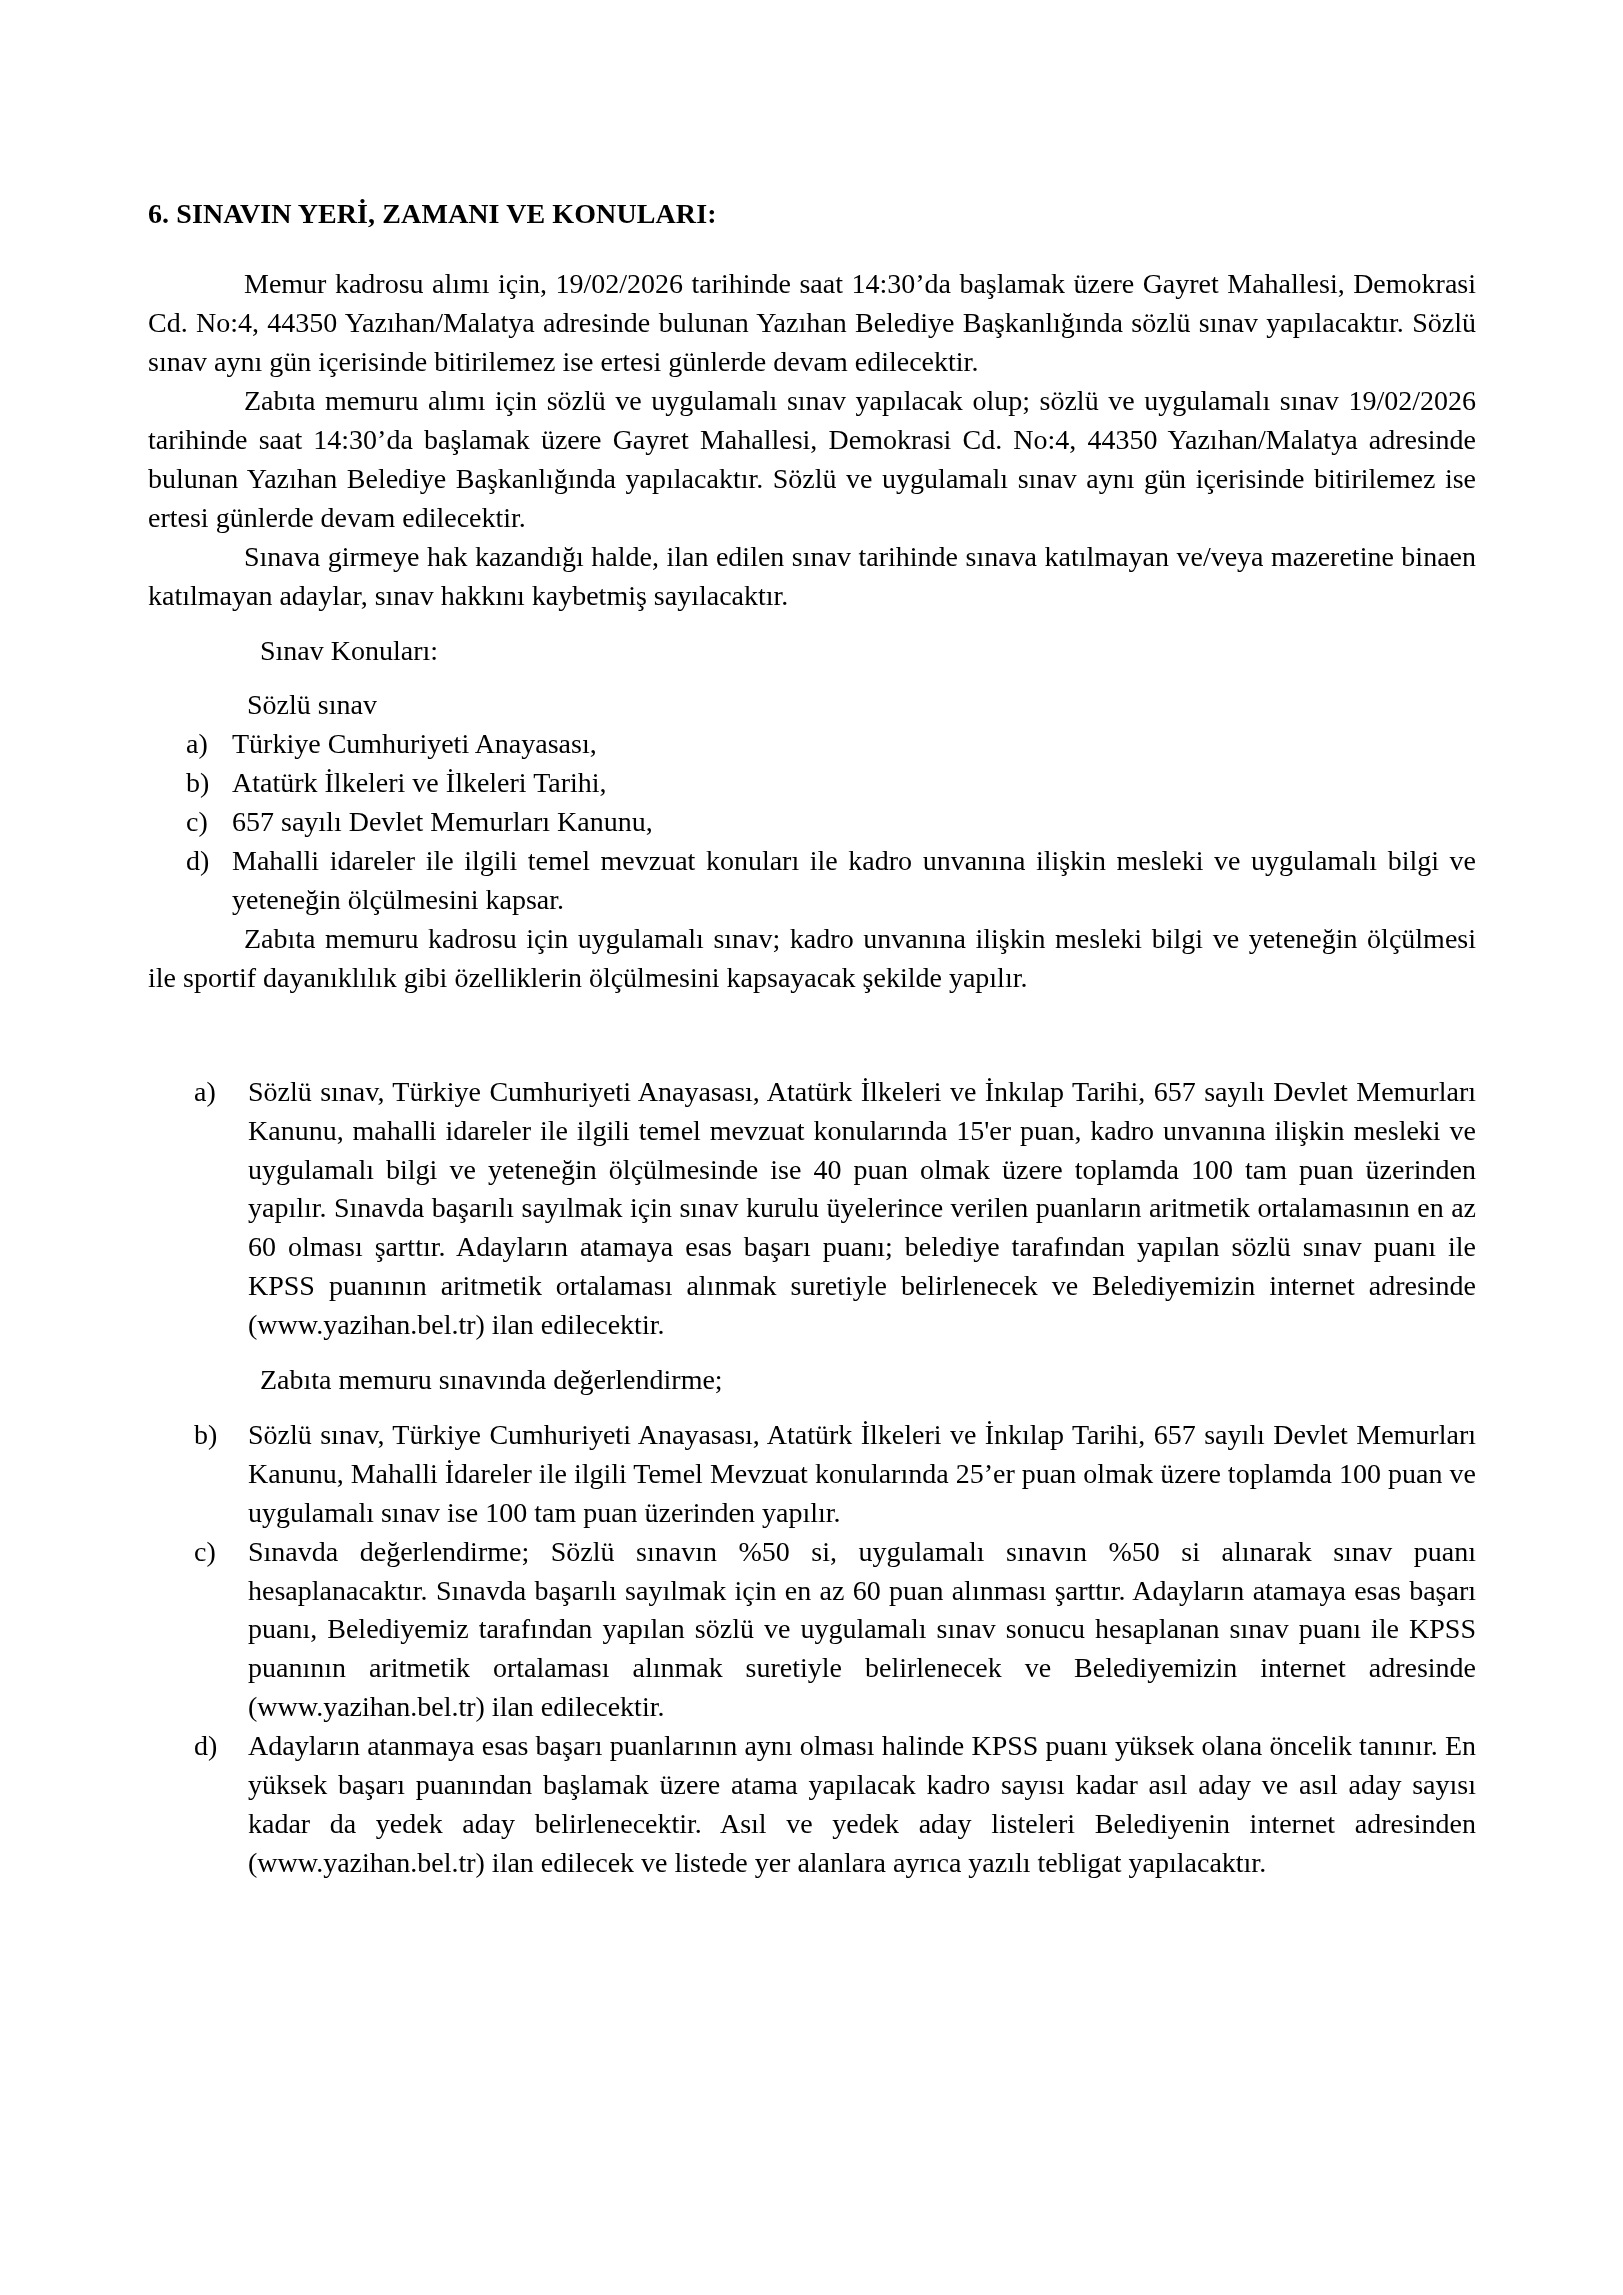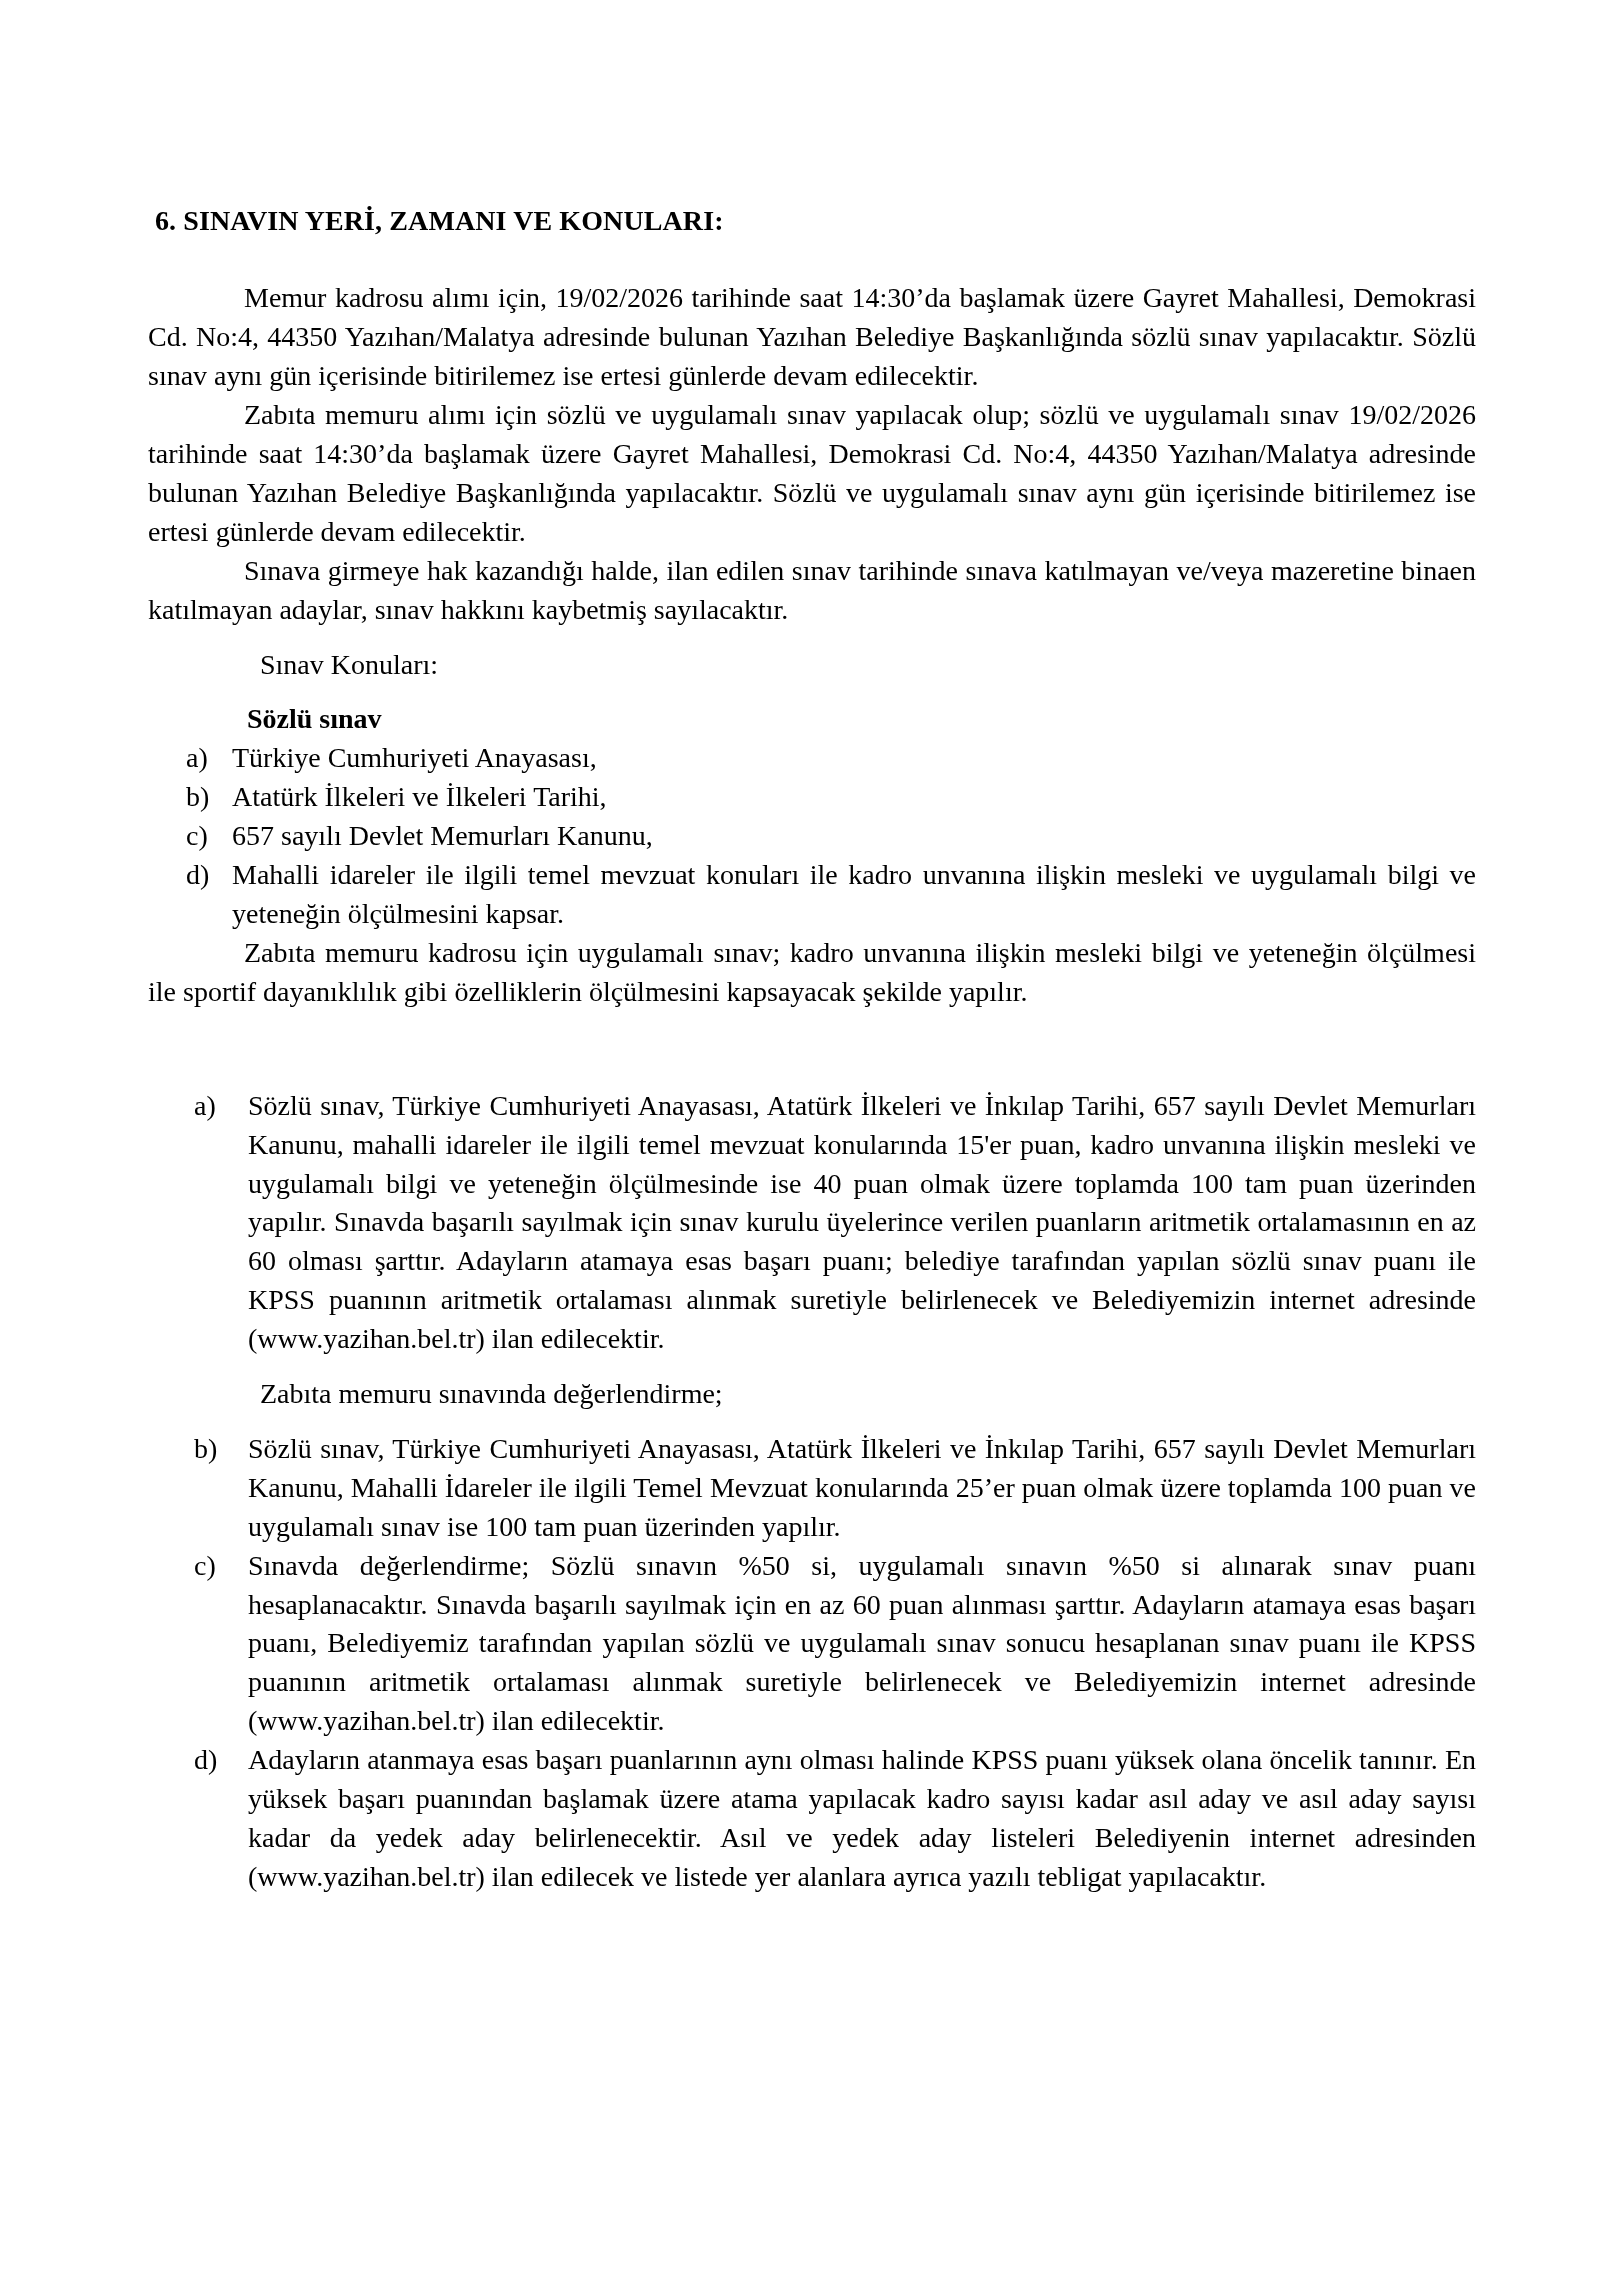--- a/index.html
+++ b/index.html
@@ -23,21 +23,21 @@
 
   .doc-body {
     width: 1328px;
     font-size: 28px;
     line-height: 1.39;
   }
 
   h2.section-heading {
     font-size: 28px;
     font-weight: bold;
-    margin: 7px;
+    margin: 0;
     padding: 0;
     line-height: 1.30;
     letter-spacing: 0.1px;
     text-align: left;
   }
 
   .gap-after-heading { height: 33px; }
   .gap-before-heading-7 { height: 41px; }
   .gap-after-heading-7 { height: 34px; }
 
@@ -58,21 +58,20 @@
     text-indent: 96px;
     line-height: 1.39;
   }
 
   p.lead-line-sub {
     margin: 0;
     padding: 0;
     text-align: left;
     text-indent: 99px;
     line-height: 1.39;
-    font-weight: bold;
   }
 
   
   ul.lettered {
     list-style: none;
     margin: 0;
     padding: 0;
   }
   ul.lettered > li {
     display: flex;

